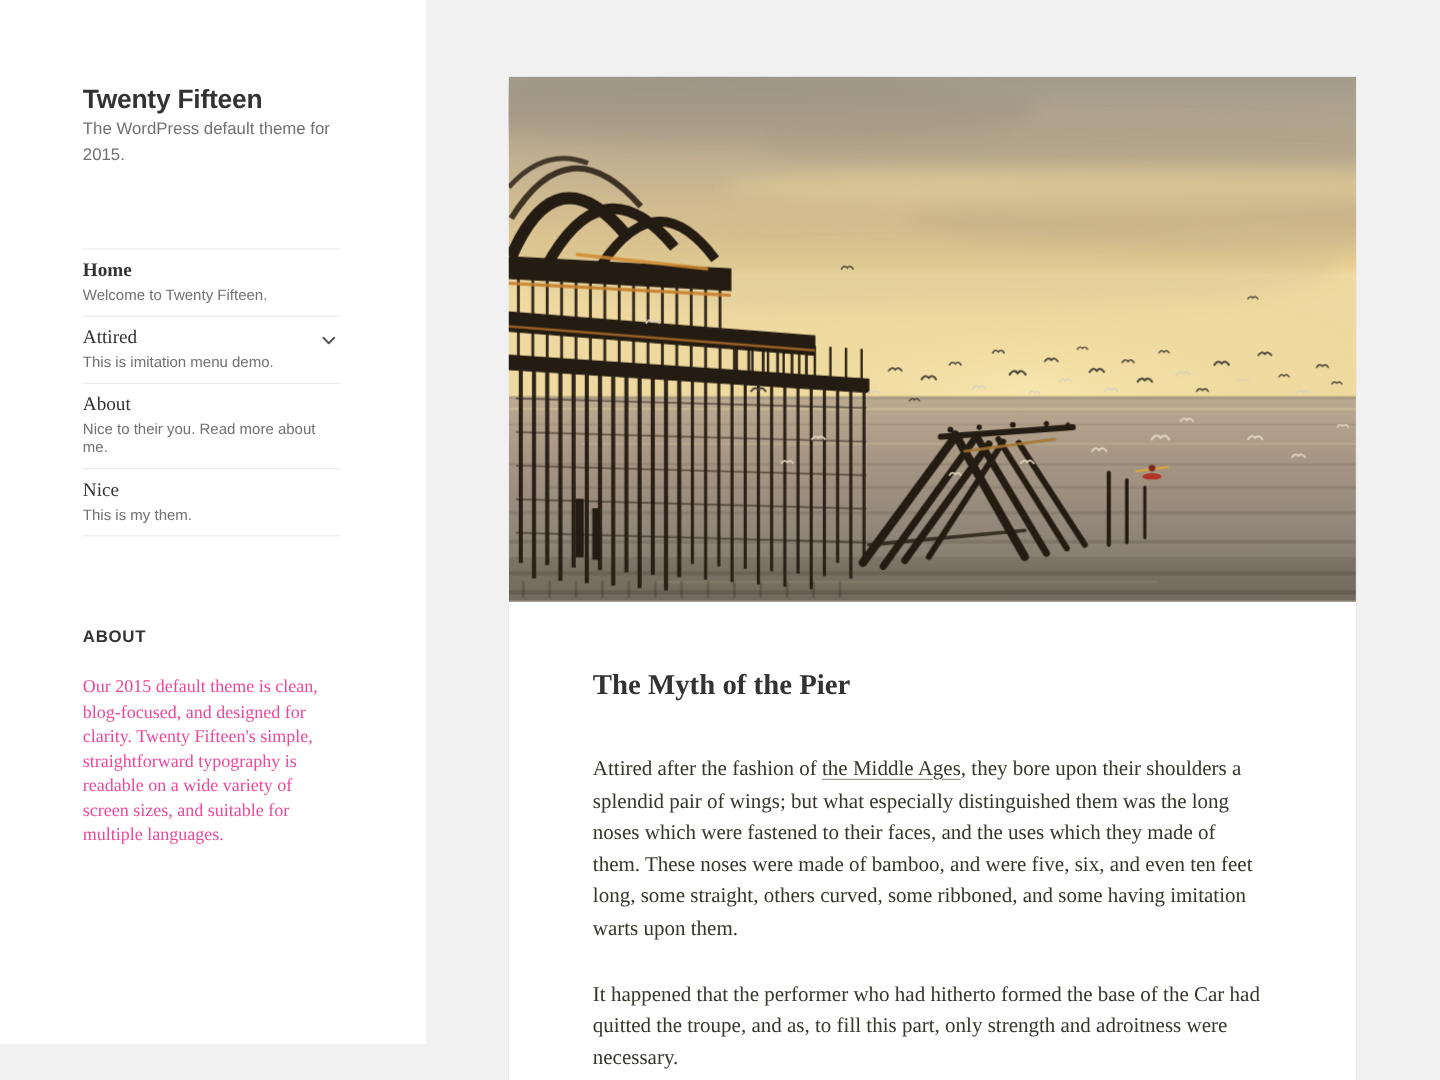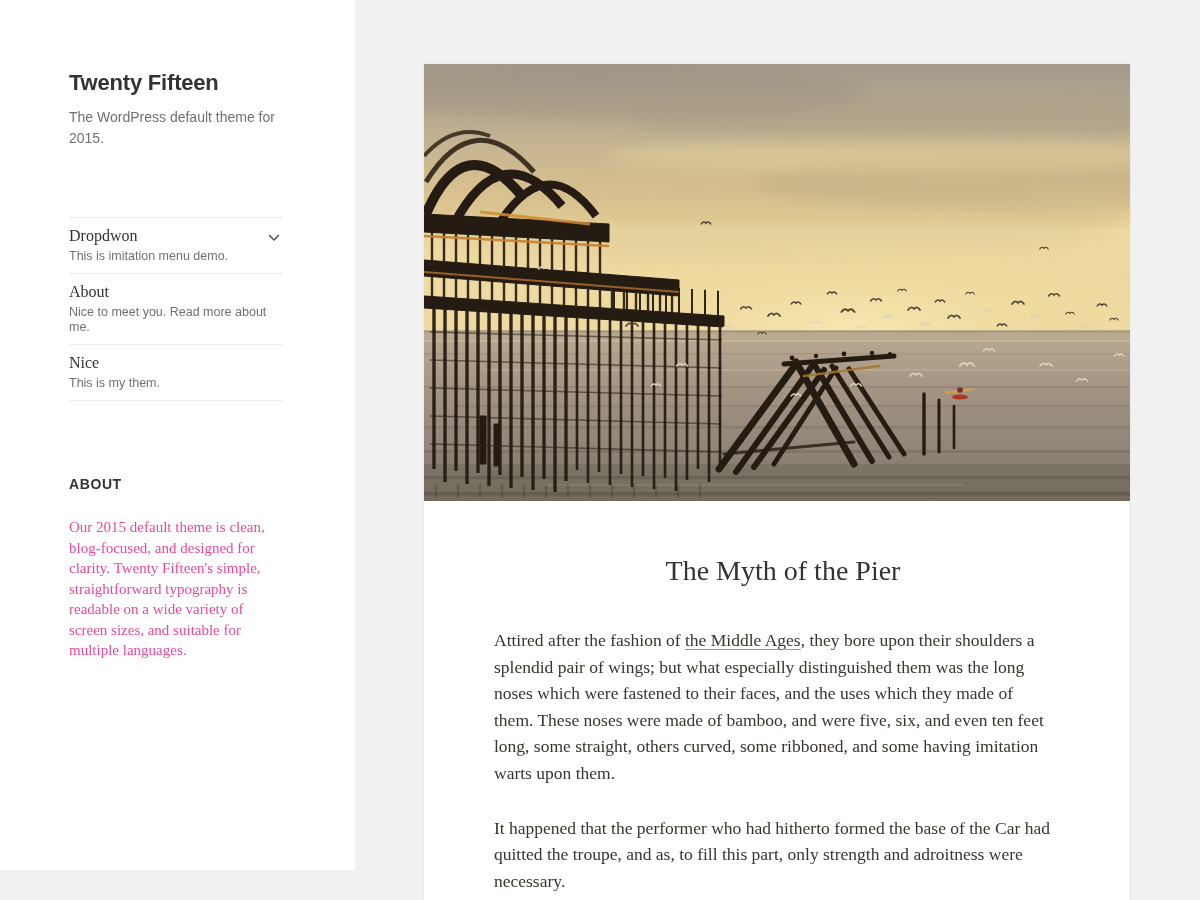--- a/index.html
+++ b/index.html
@@ -4,70 +4,74 @@
 <style>
   * { margin:0; padding:0; box-sizing:border-box; }
   html,body { width:1200px; height:900px; }
   body { font-family:"Liberation Sans", sans-serif; background:#f1f1f1; overflow:hidden; }
   .page { position:relative; width:1200px; height:900px; background:#f1f1f1; }
 
   
   .sidebar { position:absolute; left:0; top:0; width:355px; height:870px; background:#ffffff; }
   .sidebar-inner { padding:70px 0 0 69px; width:288px; }
   .site-title { font-size:22px; font-weight:700; color:#333333; line-height:26px; letter-spacing:-0.2px; }
-  .site-tagline { margin-top:11px; width:214px; font-size:14px; color:#707070; line-height:21px; }
+  .site-tagline { margin-top:1px; width:214px; font-size:14px; color:#707070; line-height:21px; }
 
   .site-nav { margin-top:68px; width:214px; }
   .site-nav ul { list-style:none; border-bottom:1px solid #eaeaea; }
   .site-nav li { border-top:1px solid #eaeaea; padding:8px 0 9px; position:relative; }
   .menu-label { font-family:"Liberation Serif", serif; font-size:16px; color:#333333; line-height:19px; display:block; text-decoration:none; }
   .menu-label.current { font-weight:700; }
   .menu-desc { margin-top:4px; font-size:12.5px; color:#707070; line-height:15px; }
   .dropdown-toggle { position:absolute; right:-2px; top:10px; width:22px; height:18px; background:none; border:none; cursor:pointer; display:flex; align-items:center; justify-content:center; }
 
   .widget { margin-top:75px; width:216px; }
   .widget-title { font-size:14px; font-weight:700; color:#333333; letter-spacing:0.6px; line-height:17px; }
   .widget-text { margin-top:24px; font-family:"Liberation Serif", serif; font-size:15px; color:#ec4899; line-height:20.5px; }
 
   
   .main { position:absolute; left:355px; top:0; width:845px; height:900px; }
   .article-card { position:absolute; left:69px; top:64px; width:706px; height:836px; background:#ffffff; box-shadow:0 0 1px rgba(0,0,0,0.18); }
   .hero { width:706px; height:437px; display:block; }
   .entry { padding:50px 58px 0 70px; }
-  .entry-title { font-family:"Liberation Serif", serif; font-weight:400; font-size:28px; color:#333333; line-height:40px;text-align:center; }
+  .entry-title { font-family:"Liberation Serif", serif; font-weight:700; font-size:24px; color:#333333; line-height:40px; }
   .entry p { margin-top:36px; font-family:"Liberation Serif", serif; font-size:17.5px; color:#39352e; line-height:26.6px; width:560px; }
   .entry p.second { margin-top:28px; }
   .entry a { color:#39352e; text-decoration:underline; text-decoration-color:#9a948a; text-underline-offset:3px;margin-top:30px; }
 </style>
 </head>
 <body>
 
 <div class="page">
 
   <aside class="sidebar">
     <div class="sidebar-inner">
       <h1 class="site-title">Twenty Fifteen</h1>
       <p class="site-tagline">The WordPress default theme for 2015.</p>
 
       <nav class="site-nav">
         <ul>
           <li>
-            <a class="menu-label" href="#">Dropdwon</a>
+            <a class="menu-label current" href="#">Home</a>
+            <div class="menu-desc">Welcome to Twenty Fifteen.</div>
+          </li>
+          <li>
+            <a class="menu-label" href="#">Attired</a>
             <button class="dropdown-toggle">
               <span>
                 <svg width="12" height="8" viewBox="0 0 12 8">
                     <path d="M1.5,1.5 L6,6 L10.5,1.5" fill="none" stroke="#555555" stroke-width="1.6" stroke-linecap="round" stroke-linejoin="round"></path>
                   </svg>
               </span>
             </button>
             <div class="menu-desc">This is imitation menu demo.</div>
           </li>
           <li>
             <a class="menu-label" href="#">About</a>
-            <div class="menu-desc">Nice to meet you. Read more about me.</div>
+            <div class="menu-desc">Nice to their you. Read more about me.</div>
           </li>
           <li>
             <a class="menu-label" href="#">Nice</a>
             <div class="menu-desc">This is my them.</div>
           </li>
         </ul>
       </nav>
 
       <section class="widget">
         <h2 class="widget-title">ABOUT</h2>

